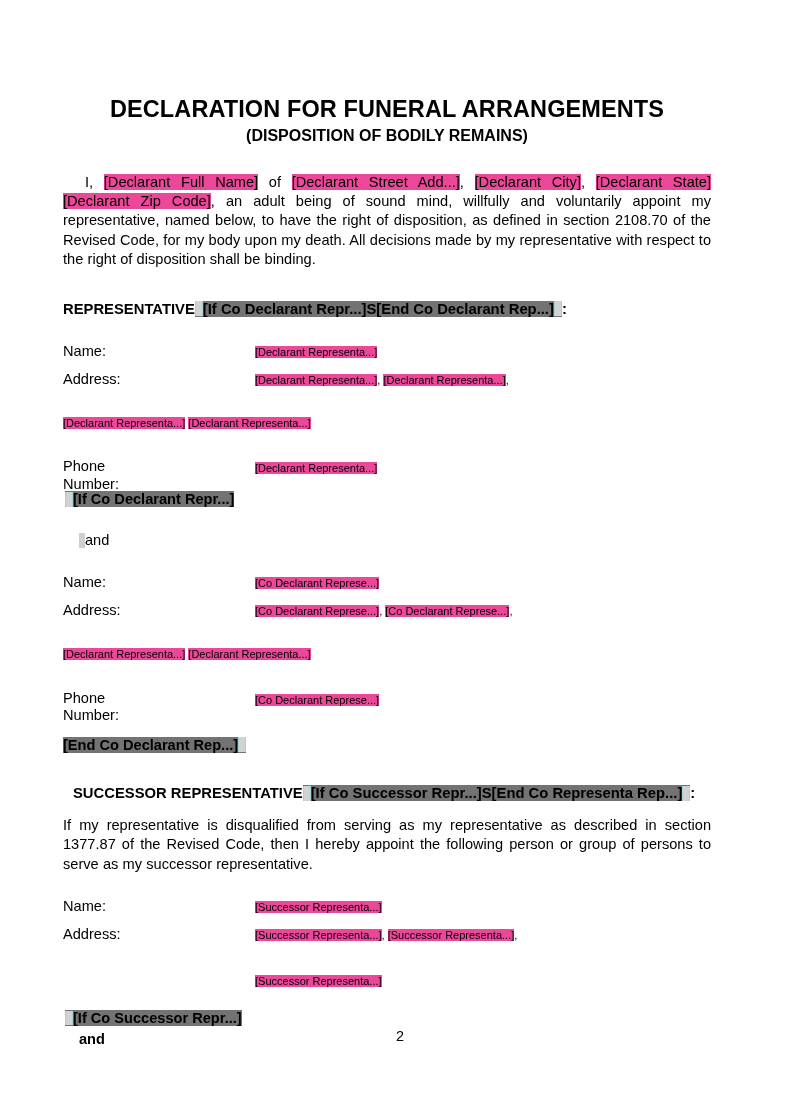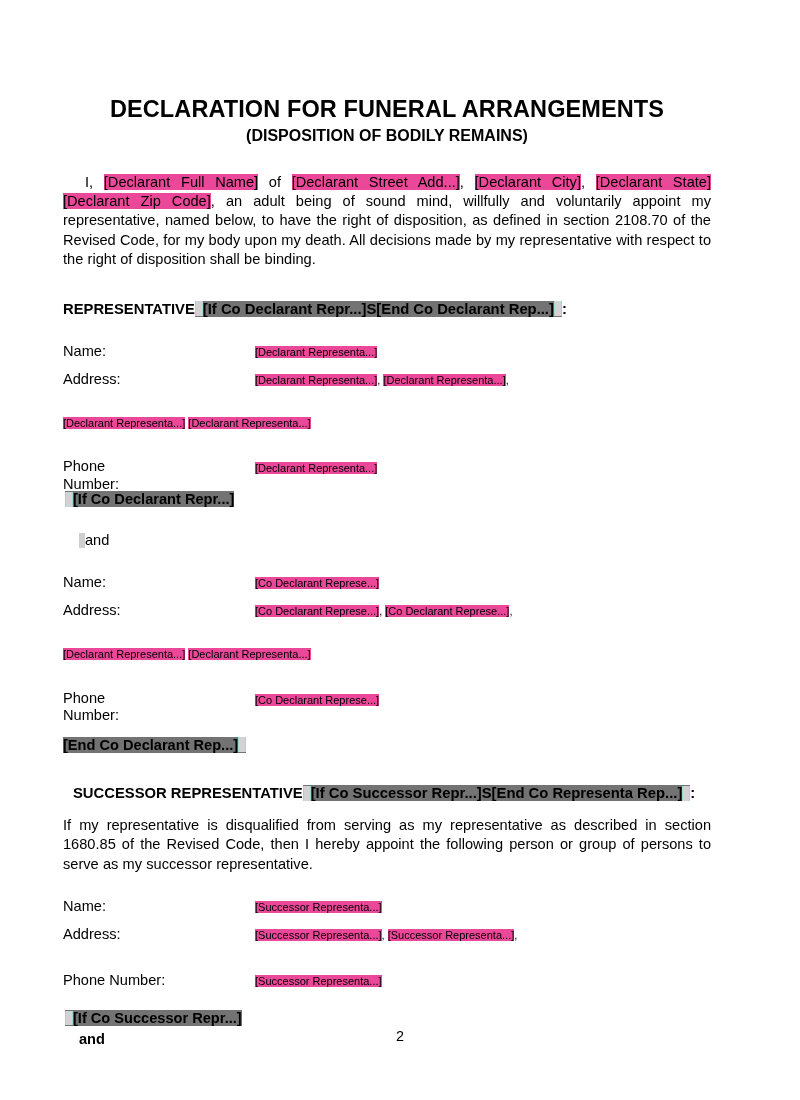--- a/index.html
+++ b/index.html
@@ -223,36 +223,35 @@
         <span class="field-label"><span>Phone</span><br><span>Number:</span></span>
         <span class="field-value"><span class="hl">[Co Declarant Represe...]</span></span>
       </div>
 
     </div>
 
     <p class="tag-line tag-end-co-decl"><span class="shade"><span>[End Co Declarant Rep...]</span><span class="bookmark"></span></span></p>
 
     <p class="section-heading succ-heading"><span>SUCCESSOR REPRESENTATIVE</span><span class="shade"><span class="bookmark"></span><span>[If Co Successor Repr...]</span><span>S</span><span>[End Co Representa Rep...]</span><span class="bookmark"></span></span><span>:</span></p>
 
-    <p class="para successor-body">If my representative is disqualified from serving as my representative as described in section 1680.85 of the Revised Code, then I hereby appoint the following person or group of persons to serve as my successor representative.</p>
+    <p class="para successor-body">If my representative is disqualified from serving as my representative as described in section 1377.87 of the Revised Code, then I hereby appoint the following person or group of persons to serve as my successor representative.</p>
 
     <div class="fields">
 
       <div class="field-row">
         <span class="field-label">Name:</span>
         <span class="field-value"><span class="hl">[Successor Representa...]</span></span>
       </div>
 
       <div class="field-row">
         <span class="field-label">Address:</span>
         <span class="field-value just"><span class="hl">[Successor Representa...]</span><span>, </span><span class="hl">[Successor Representa...]</span><span>,</span></span>
       </div>
 
       <div class="field-row">
-        <span class="field-label">Phone Number:</span>
         <span class="field-value"><span class="hl">[Successor Representa...]</span></span>
       </div>
 
     </div>
 
     <p class="tag-line tag-if-co-succ"><span class="shade"><span class="bookmark"></span><span>[If Co Successor Repr...]</span></span></p>
 
     <p class="and-line bold"><span>and</span></p>
 
   </div>

